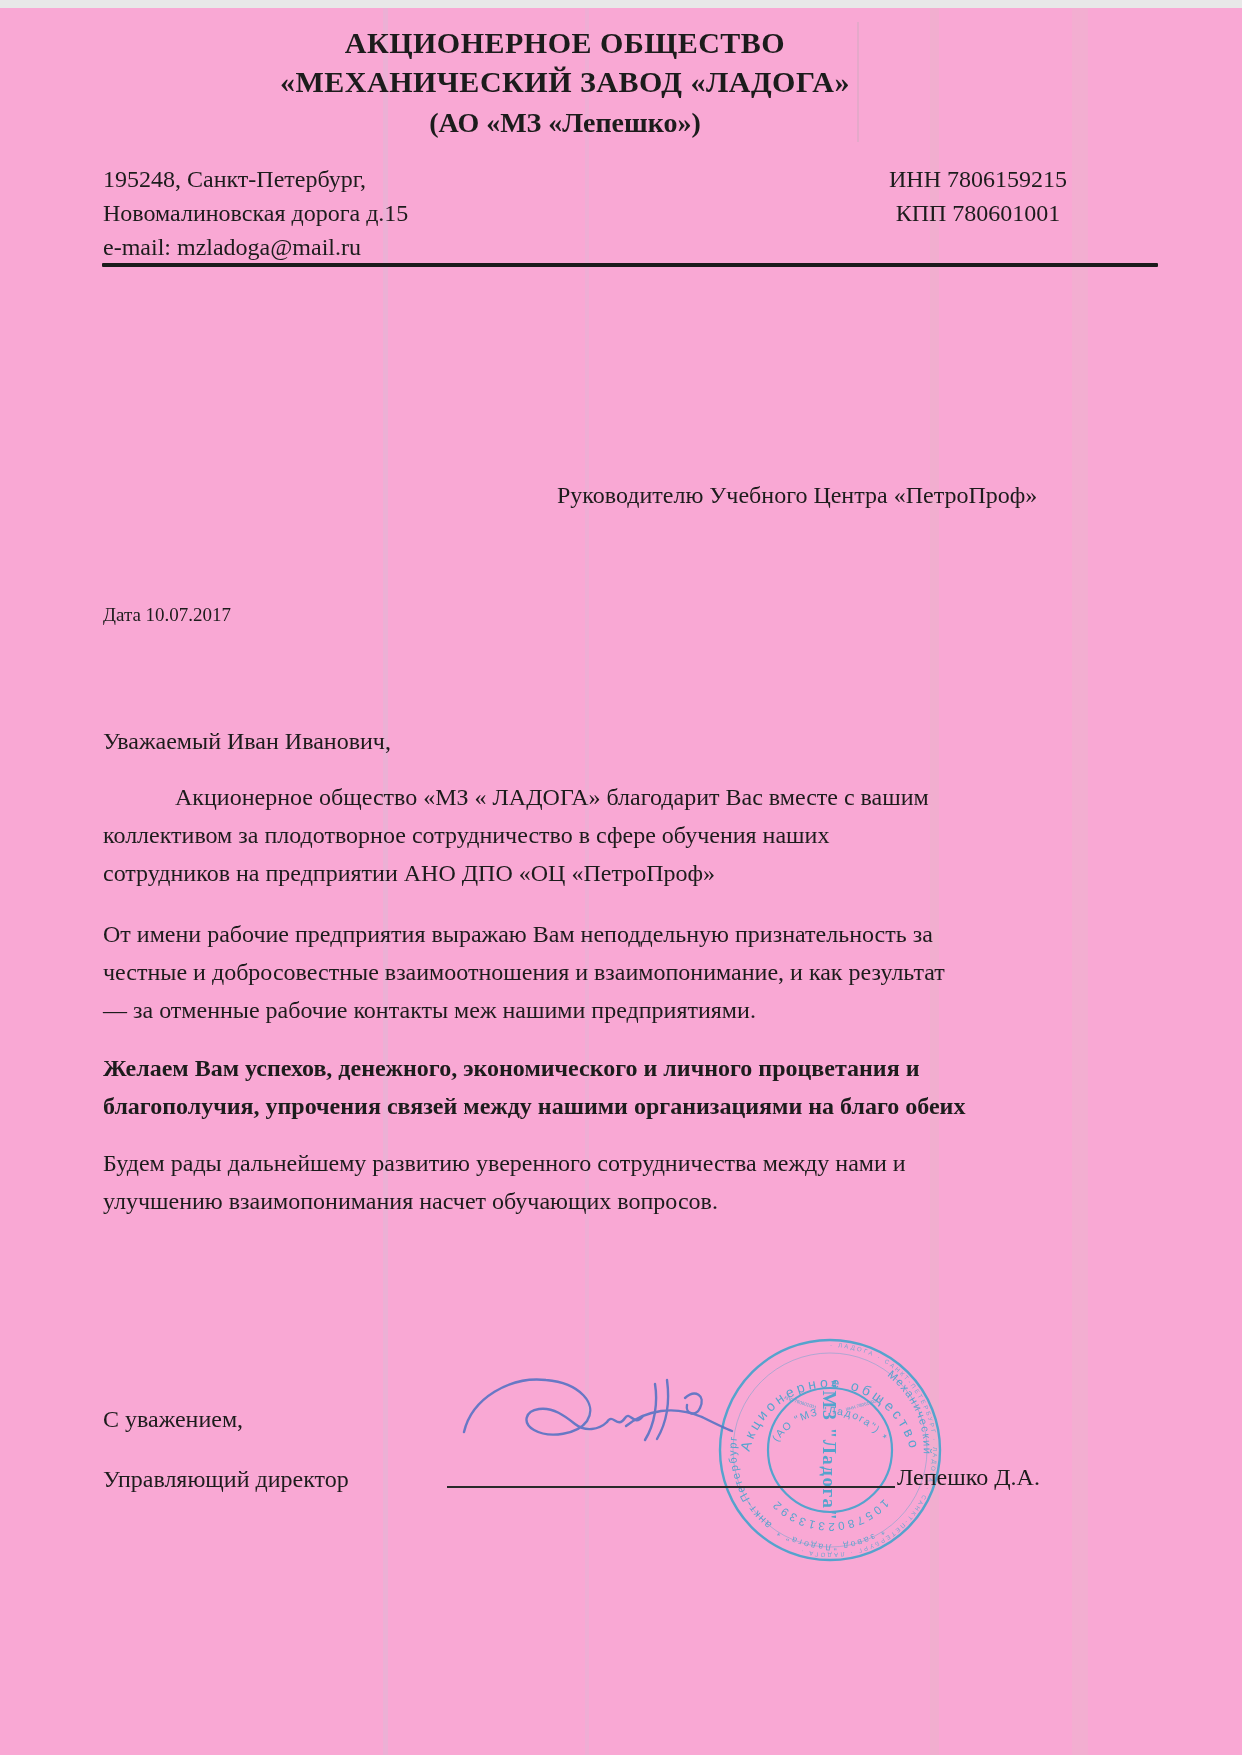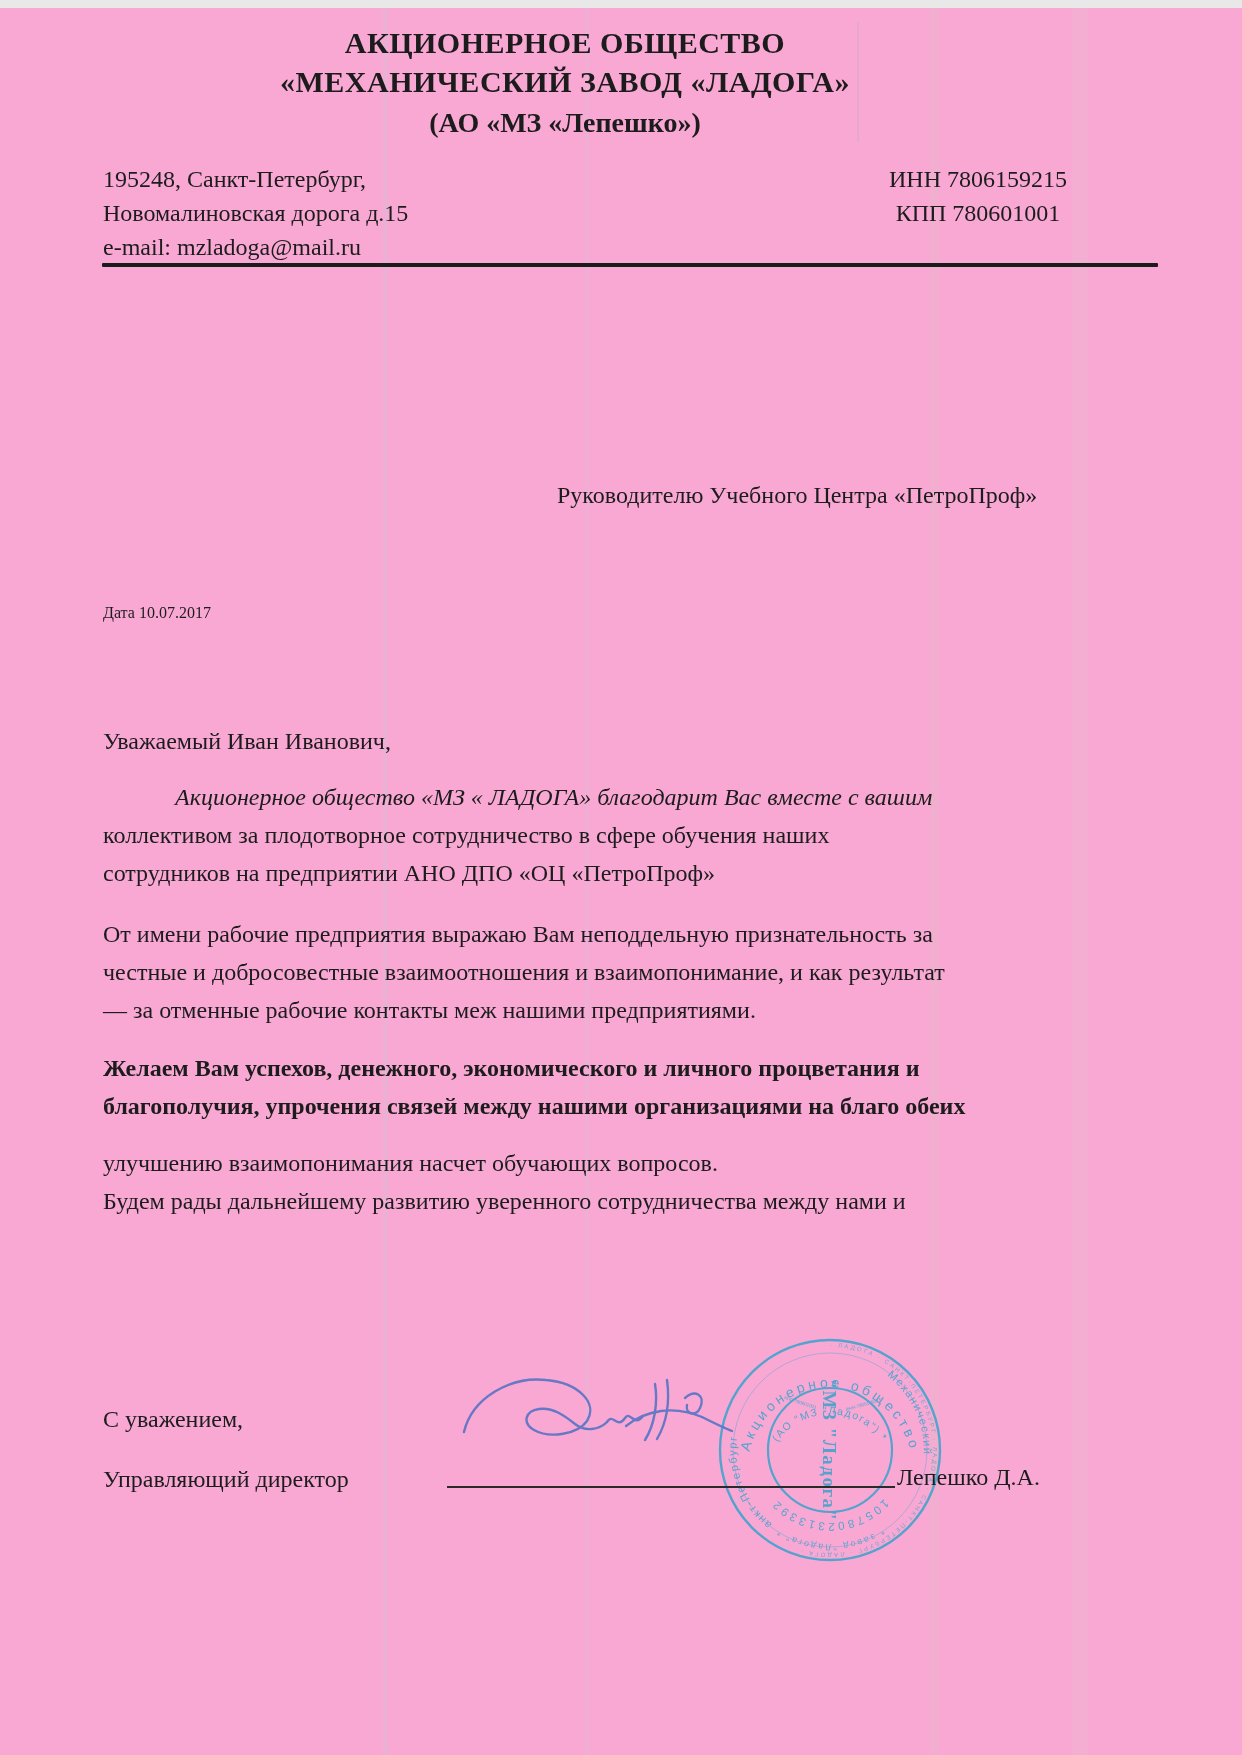--- a/index.html
+++ b/index.html
@@ -25,25 +25,25 @@
   .lh1{position:absolute;top:18px;width:100%;font-size:30px;letter-spacing:.5px;}
   .lh2{position:absolute;top:57px;width:100%;font-size:30px;letter-spacing:.5px;}
   .lh3{position:absolute;top:99px;width:100%;font-size:28px;}
 
   .addr-block{position:absolute;left:103px;top:154px;font-size:24px;line-height:34px;white-space:nowrap;}
   .tax-block{position:absolute;left:862px;top:154px;width:232px;font-size:24px;line-height:34px;text-align:center;white-space:nowrap;}
 
   .rule{position:absolute;left:102px;top:255px;width:1056px;height:4px;background:#1b1b1b;border-radius:1px;}
 
   .addressee{position:absolute;left:557px;top:474px;font-size:24px;white-space:nowrap;}
-  .date-line{position:absolute;left:103px;top:596px;font-size:16px;white-space:nowrap;}
+  .date-line{position:absolute;left:103px;top:596px;font-size:19px;white-space:nowrap;}
 
   .body-text{position:absolute;left:103px;top:714px;width:1090px;font-size:24px;}
   .body-text .line{line-height:38px;white-space:nowrap;}
-  .body-text .indent{padding-left:72px;font-style:italic;}
+  .body-text .indent{padding-left:72px;}
   .p1{margin-top:18px;}
   .p2{margin-top:23px;}
   .p3{margin-top:20px;font-weight:bold;}
   .p4{margin-top:19px;}
 
   .closing{position:absolute;left:103px;top:1398px;font-size:24px;white-space:nowrap;}
   .signer-title{position:absolute;left:103px;top:1458px;font-size:24px;white-space:nowrap;z-index:5;}
   .sign-line{position:absolute;left:447px;top:1478px;width:448px;height:2px;background:#2a2a2a;z-index:5;}
   .signer-name{position:absolute;left:897px;top:1456px;font-size:24px;white-space:nowrap;z-index:5;}
 
@@ -97,22 +97,22 @@
       <div class="line">честные и добросовестные взаимоотношения и взаимопонимание, и как результат</div>
       <div class="line">— за отменные рабочие контакты меж нашими предприятиями.</div>
     </div>
 
     <div class="p3">
       <div class="line">Желаем Вам успехов, денежного, экономического и личного процветания и</div>
       <div class="line">благополучия, упрочения связей между нашими организациями на благо обеих</div>
     </div>
 
     <div class="p4">
+      <div class="line">Будем рады дальнейшему развитию уверенного сотрудничества между нами и</div>
       <div class="line">улучшению взаимопонимания насчет обучающих  вопросов.</div>
-      <div class="line">Будем рады дальнейшему развитию уверенного сотрудничества между нами и</div>
     </div>
   </div>
 
   <div class="closing">С уважением,</div>
   <div class="signer-title">Управляющий  директор</div>
   <div class="sign-line"></div>
   <div class="signer-name">Лепешко Д.А.</div>
 
   <svg class="signature-svg" width="280" height="96" viewBox="0 0 280 96" fill="none">
     <g stroke="#5b74c4" stroke-width="2.4" stroke-linecap="round" fill="none" opacity="0.92">

